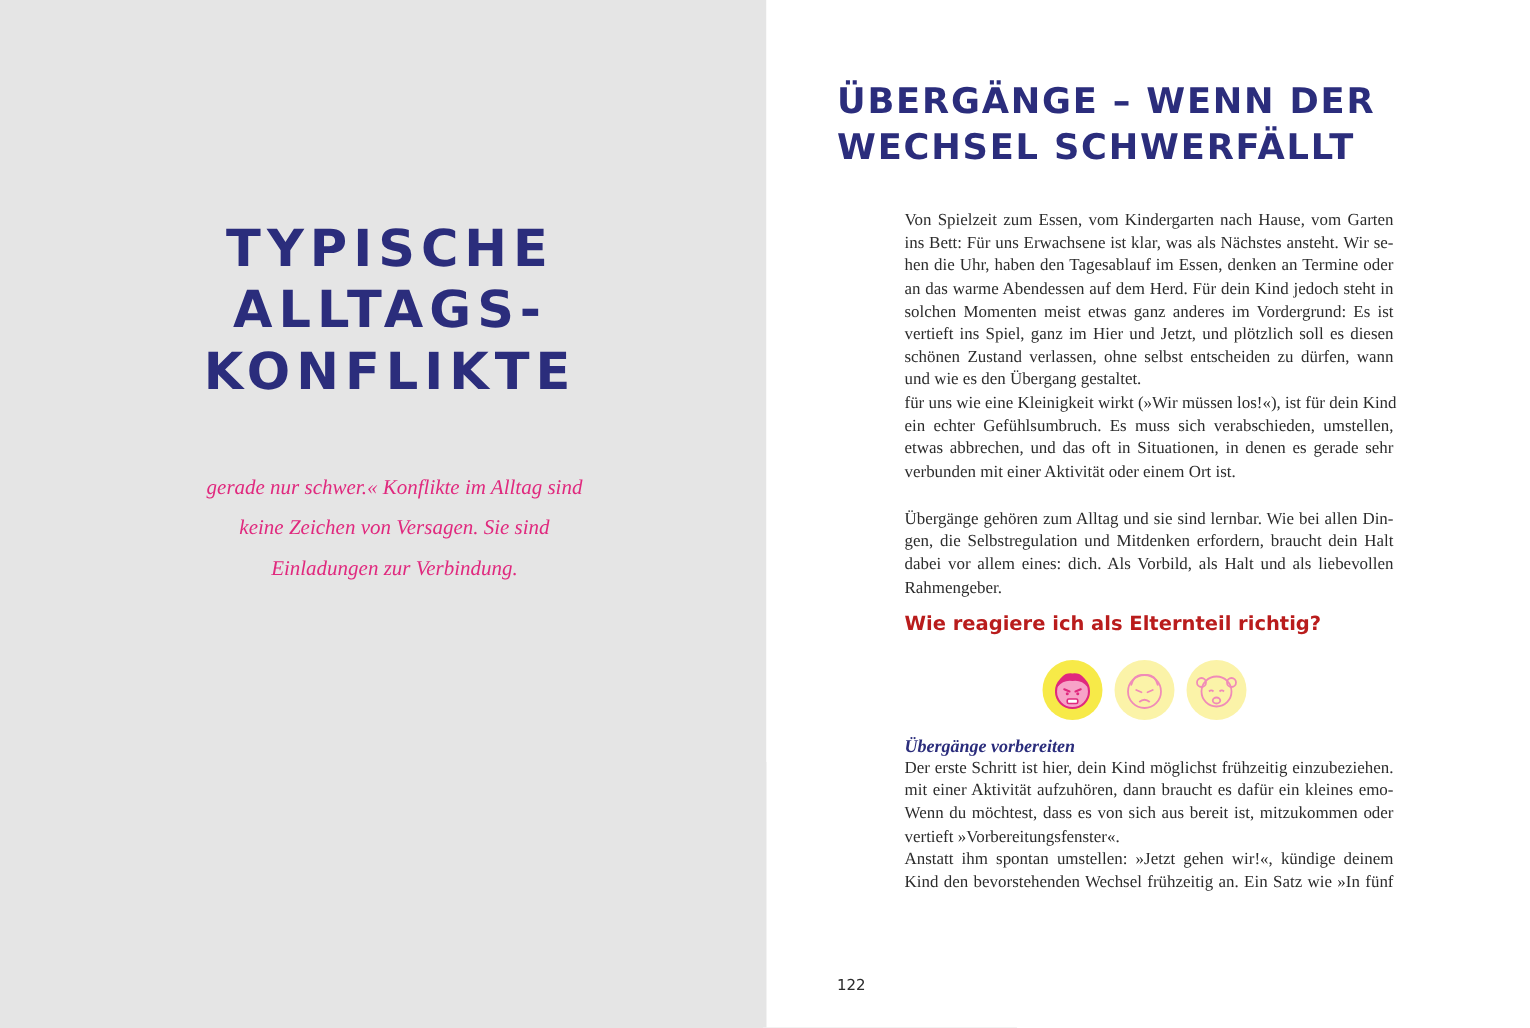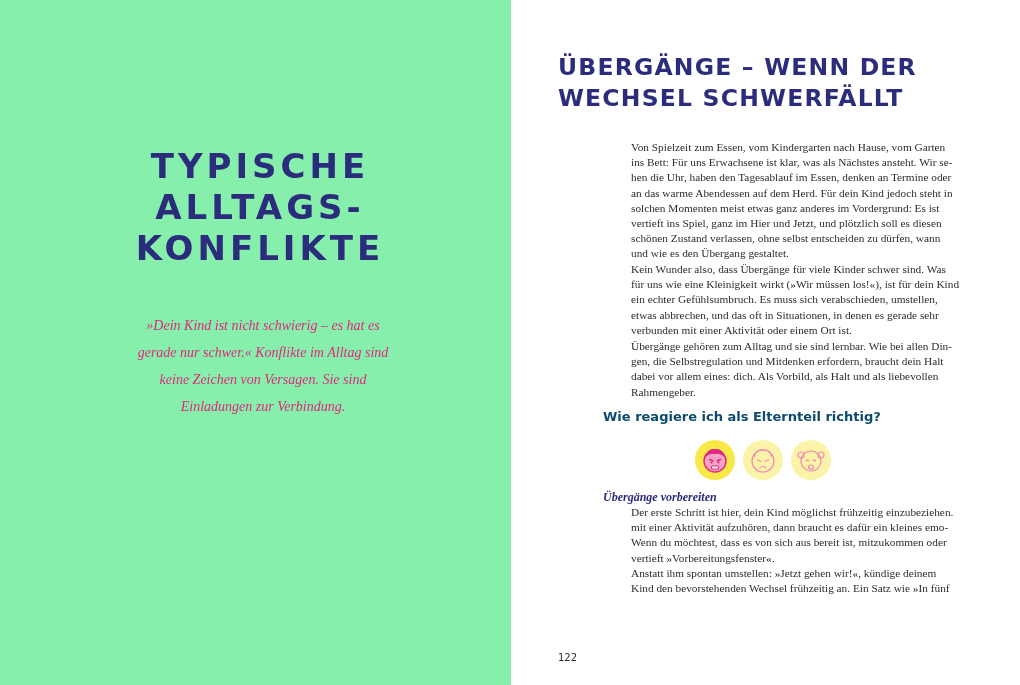--- a/index.html
+++ b/index.html
@@ -4,21 +4,21 @@
   <style>
     html, body { margin: 0; padding: 0; }
     body {
       width: 1020px; height: 685px; overflow: hidden; position: relative;
       background: #ffffff;
       font-family: "Liberation Serif", "DejaVu Serif", serif;
     }
     .spread { position: absolute; inset: 0; }
     .left-page {
       position: absolute; left: 0; top: 0; width: 511px; height: 685px;
-      background: #86efac;
+      background: #e5e5e5;
     }
     .right-page {
       position: absolute; left: 511px; top: 0; width: 509px; height: 508px;
       background: #ffffff;
     }
     .chapter-title {
       position: absolute; left: 100px; top: 146px; width: 320px;
       text-align: center;
       font-family: "DejaVu Sans", "Liberation Sans", sans-serif;
       font-weight: bold; font-size: 34px; line-height: 41px;
@@ -39,29 +39,29 @@
       font-family: "DejaVu Sans", "Liberation Sans", sans-serif;
       font-weight: bold; font-size: 23.5px; line-height: 31px;
       letter-spacing: 1.2px; color: #2b2d7c;
     }
     .section-title div { white-space: nowrap; }
     .body-text {
       position: absolute; left: 92px; width: 326px;
       font-family: "Liberation Serif", "DejaVu Serif", serif;
       font-size: 11.3px; line-height: 15.2px; color: #2c2c2c;
     }
-    .body-text .line { display: block; text-align: justify; text-align-last: justify; white-space: nowrap; height: 15.2px; margin-left: 28px; }
+    .body-text .line { display: block; text-align: justify; text-align-last: justify; white-space: nowrap; height: 15.2px; }
     .body-text .line.last { text-align-last: left; }
     .block-1 { top: 140px; }
     .block-2 { top: 262px; }
     .block-3 { top: 339px; }
     .subhead {
       position: absolute; left: 92px; top: 409px;
       font-family: "DejaVu Sans", "Liberation Sans", sans-serif;
-      font-weight: bold; font-size: 13px; color: #0c4a6e;
+      font-weight: bold; font-size: 13px; color: #b91c1c;
       white-space: nowrap;
     }
     .faces {
       position: absolute; left: 184px; top: 440px; display: flex; gap: 8px;
     }
     .face {
       width: 40px; height: 40px; border-radius: 50%;
       display: flex; align-items: center; justify-content: center;
     }
     .face.active { background: #f7ea48; }
@@ -84,21 +84,20 @@
 <body>
 
 <div class="spread">
   <div class="left-page">
     <div class="chapter-title">
       <div>TYPISCHE</div>
       <div>ALLTAGS-</div>
       <div>KONFLIKTE</div>
     </div>
     <div class="quote">
-      <div>»Dein Kind ist nicht schwierig – es hat es</div>
       <div>gerade nur schwer.« Konflikte im Alltag sind</div>
       <div>keine Zeichen von Versagen. Sie sind</div>
       <div>Einladungen zur Verbindung.</div>
     </div>
   </div>
 
   <div class="right-page">
     <div class="section-title">
       <div>ÜBERGÄNGE – WENN DER</div>
       <div>WECHSEL SCHWERFÄLLT</div>
@@ -109,21 +108,20 @@
       <span class="line">ins Bett: Für uns Erwachsene ist klar, was als Nächstes ansteht. Wir se-</span>
       <span class="line">hen die Uhr, haben den Tagesablauf im Essen, denken an Termine oder</span>
       <span class="line">an das warme Abendessen auf dem Herd. Für dein Kind jedoch steht in</span>
       <span class="line">solchen Momenten meist etwas ganz anderes im Vordergrund: Es ist</span>
       <span class="line">vertieft ins Spiel, ganz im Hier und Jetzt, und plötzlich soll es diesen</span>
       <span class="line">schönen Zustand verlassen, ohne selbst entscheiden zu dürfen, wann</span>
       <span class="line last">und wie es den Übergang gestaltet.</span>
     </div>
 
     <div class="body-text block-2">
-      <span class="line">Kein Wunder also, dass Übergänge für viele Kinder schwer sind. Was</span>
       <span class="line">für uns wie eine Kleinigkeit wirkt (»Wir müssen los!«), ist für dein Kind</span>
       <span class="line">ein echter Gefühlsumbruch. Es muss sich verabschieden, umstellen,</span>
       <span class="line">etwas abbrechen, und das oft in Situationen, in denen es gerade sehr</span>
       <span class="line last">verbunden mit einer Aktivität oder einem Ort ist.</span>
     </div>
 
     <div class="body-text block-3">
       <span class="line">Übergänge gehören zum Alltag und sie sind lernbar. Wie bei allen Din-</span>
       <span class="line">gen, die Selbstregulation und Mitdenken erfordern, braucht dein Halt</span>
       <span class="line">dabei vor allem eines: dich. Als Vorbild, als Halt und als liebevollen</span>

